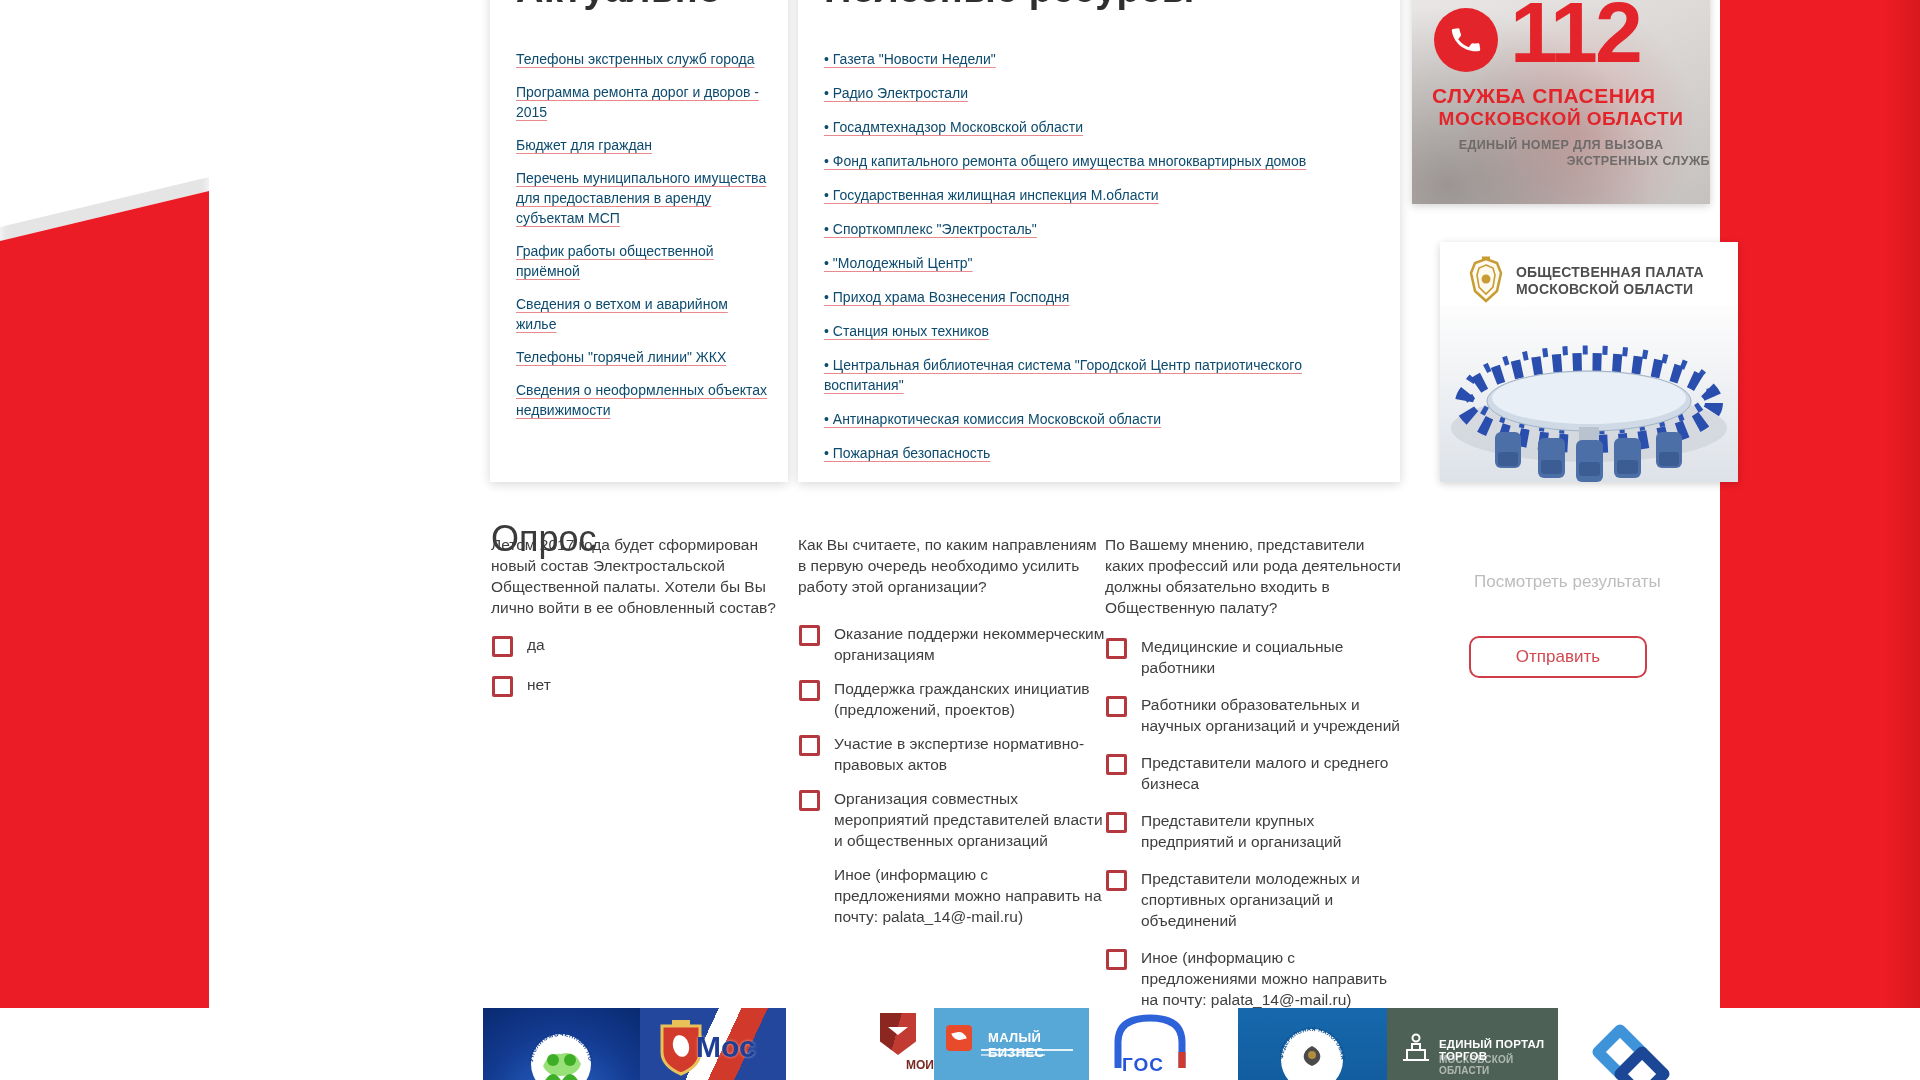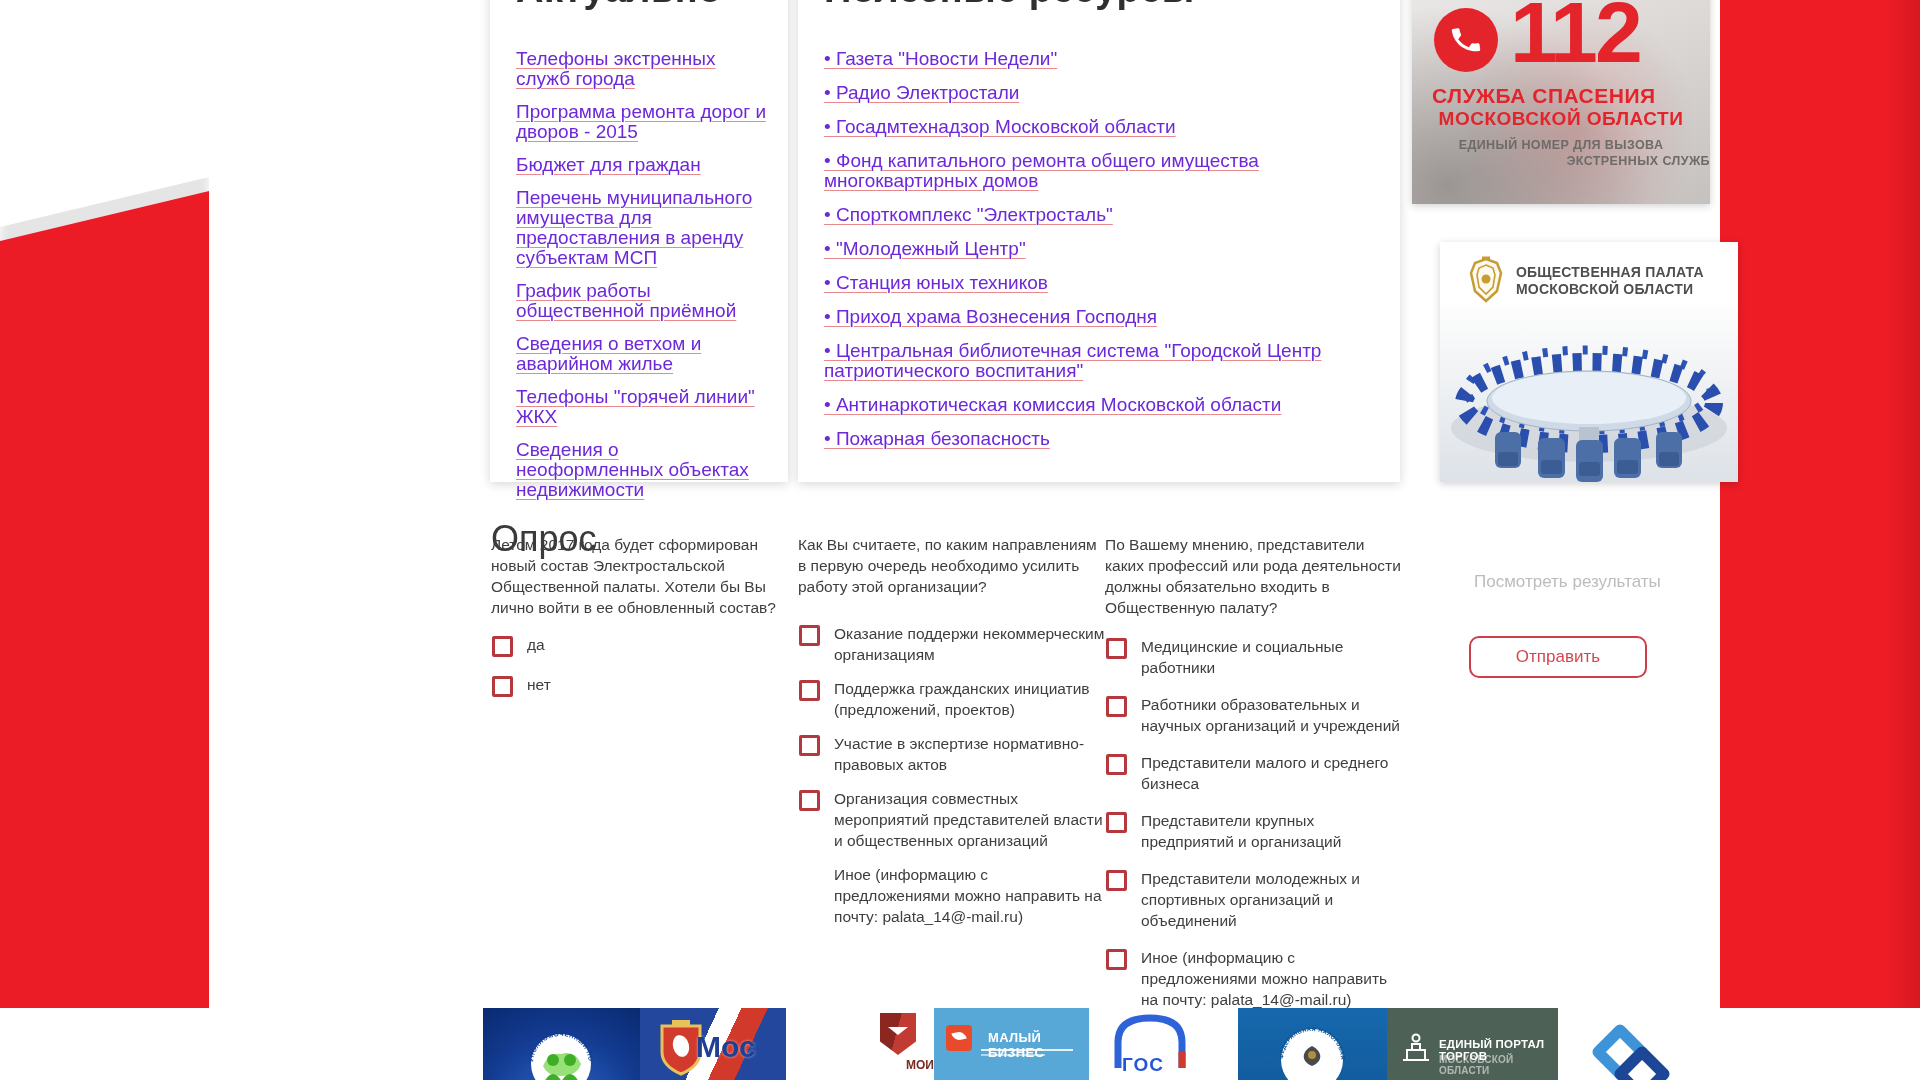--- a/index.html
+++ b/index.html
@@ -13,21 +13,21 @@
   .ribbon-left-shadow{position:absolute;left:0;top:0;width:209px;height:1080px;background:rgba(0,0,0,.10);
     clip-path:polygon(0 227px,209px 177px,209px 191px,0 241px);filter:blur(5px);}
   .band-right{position:absolute;left:1720px;top:0;width:200px;height:1080px;
     background:linear-gradient(to right,#ee1c25 82%,#d8181f);}
   
   .card{position:absolute;top:-72px;height:554px;background:#fff;box-shadow:0 2px 10px rgba(0,0,0,.16);}
   #card-actual{left:490px;width:298px;}
   #card-resources{left:798px;width:602px;}
   .card-title{font-size:38px;font-weight:700;color:#2f2f2f;margin:40px 0 0 26px;letter-spacing:.5px;line-height:1.15;}
   .link-list{margin:37px 20px 0 26px;}
-  .link-item{display:block;font-size:19px;line-height:20px;color:#6d28d9;text-decoration:underline;
+  .link-item{display:block;font-size:14px;line-height:20px;color:#0c4a6e;text-decoration:underline;
     text-decoration-thickness:1px;text-underline-offset:3px;text-decoration-color:rgba(220,75,80,.65);
     margin-bottom:13px;cursor:pointer;}
   #card-resources .link-item{margin-bottom:14px;}
   
   #banner112{position:absolute;left:1412px;top:-44px;width:298px;height:248px;overflow:hidden;cursor:pointer;
     background:linear-gradient(160deg,#eeecEB 0%,#dcd9d7 45%,#c5c1bf 100%);box-shadow:0 2px 8px rgba(0,0,0,.18);}
   #banner112::before{content:"";position:absolute;inset:0;
     background:radial-gradient(ellipse at 12% 92%,rgba(64,54,52,.38),transparent 55%),
                radial-gradient(ellipse at 55% 70%,rgba(196,44,44,.22),transparent 52%);}
   .b112-circle{position:absolute;left:22px;top:52px;width:64px;height:64px;border-radius:50%;
@@ -118,24 +118,25 @@
   </div>
 </div>
 
 <div class="card" id="card-resources">
   <div class="card-title">Полезные ресурсы</div>
   <div class="link-list">
     <a class="link-item">• Газета "Новости Недели"</a>
     <a class="link-item">• Радио Электростали</a>
     <a class="link-item">• Госадмтехнадзор Московской области</a>
     <a class="link-item">• Фонд капитального ремонта общего имущества многоквартирных домов</a>
+    <a class="link-item">• Государственная жилищная инспекция М.области</a>
     <a class="link-item">• Спорткомплекс "Электросталь"</a>
     <a class="link-item">• "Молодежный Центр"</a>
+    <a class="link-item">• Приход храма Вознесения Господня</a>
     <a class="link-item">• Станция юных техников</a>
-    <a class="link-item">• Приход храма Вознесения Господня</a>
     <a class="link-item">• Центральная библиотечная система "Городской Центр патриотического воспитания"</a>
     <a class="link-item">• Антинаркотическая комиссия Московской области</a>
     <a class="link-item">• Пожарная безопасность</a>
   </div>
 </div>
 
 <div id="banner112">
   <div class="b112-circle">
     <svg viewBox="0 0 24 24">
         <path fill="#ffffff" d="M6.62 10.79c1.44 2.83 3.76 5.14 6.59 6.59l2.2-2.2c.27-.27.67-.36 1.02-.24 1.12.37 2.33.57 3.57.57.55 0 1 .45 1 1V20c0 .55-.45 1-1 1-9.39 0-17-7.61-17-17 0-.55.45-1 1-1h3.5c.55 0 1 .45 1 1 0 1.25.2 2.45.57 3.57.11.35.03.74-.25 1.02l-2.2 2.2z"></path>

